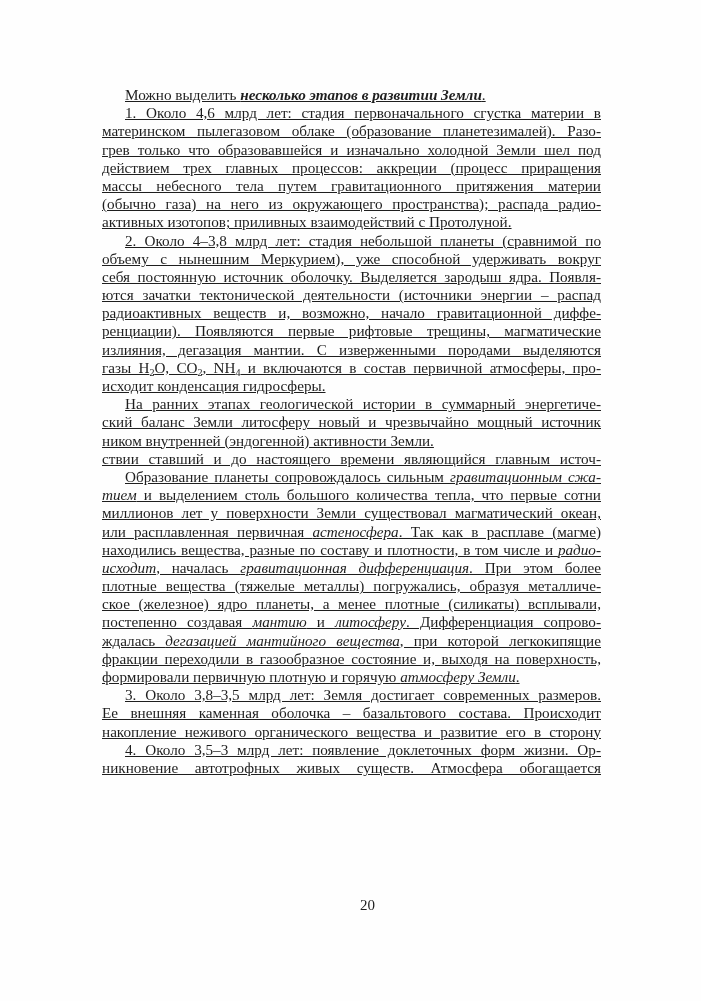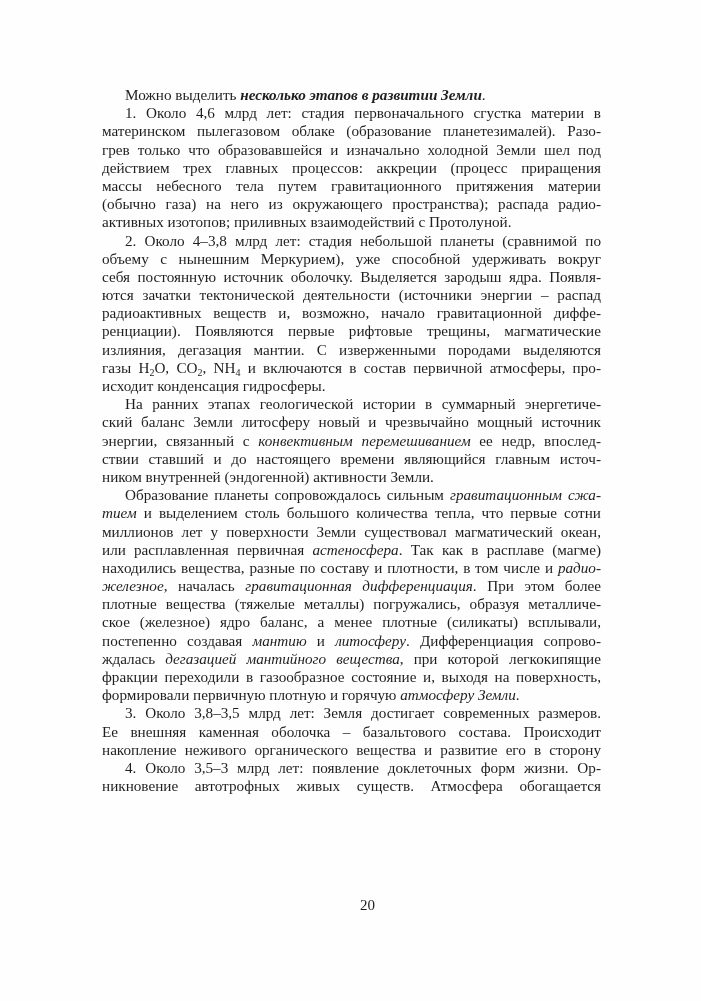--- a/index.html
+++ b/index.html
@@ -7,21 +7,21 @@
   .page {
     position: absolute; left: 0; top: 0; width: 701px; height: 1001px; background: #fefefe;
   }
   .text {
     position: absolute; left: 102px; top: 86px; width: 499px;
     font-family: "Liberation Serif", "DejaVu Serif", serif;
     font-size: 15.2px; color: #1e1e1e;
   }
   .line {
     display: block; height: 18.2px; line-height: 18.2px; white-space: nowrap;
-    text-align: justify; text-align-last: justify;
+    text-align: justify; text-align-last: justify; text-decoration: underline;
   }
   .line.indent { padding-left: 23px; }
   .line.last { text-align-last: left; }
   .line span.i { font-style: italic; }
   .line span.bi { font-style: italic; font-weight: bold; }
   sub { font-size: 10px; line-height: 0; vertical-align: -3px; }
   .page-number {
     position: absolute; left: 17px; width: 701px; top: 897px; text-align: center;
     font-family: "Liberation Serif", "DejaVu Serif", serif; font-size: 15px; color: #1e1e1e;
   }
@@ -43,31 +43,30 @@
       <div class="line"><span>объему с нынешним Меркурием), уже способной удерживать вокруг</span></div>
       <div class="line"><span>себя постоянную источник оболочку. Выделяется зародыш ядра. Появля-</span></div>
       <div class="line"><span>ются зачатки тектонической деятельности (источники энергии – распад</span></div>
       <div class="line"><span>радиоактивных веществ и, возможно, начало гравитационной диффе-</span></div>
       <div class="line"><span>ренциации). Появляются первые рифтовые трещины, магматические</span></div>
       <div class="line"><span>излияния, дегазация мантии. С изверженными породами выделяются</span></div>
       <div class="line"><span>газы H</span><sub>2</sub><span>O, CO</span><sub>2</sub><span>, NH</span><sub>4</sub><span> и включаются в состав первичной атмосферы, про-</span></div>
       <div class="line last"><span>исходит конденсация гидросферы.</span></div>
       <div class="line indent"><span>На ранних этапах геологической истории в суммарный энергетиче-</span></div>
       <div class="line"><span>ский баланс Земли литосферу новый и чрезвычайно мощный источник</span></div>
-      <div class="line"><span>энергии, связанный с </span><span class="i">конвективным перемешиванием</span><span> ее недр, впослед-</span></div>
+      <div class="line last"><span>ником внутренней (эндогенной) активности Земли.</span></div>
       <div class="line"><span>ствии ставший и до настоящего времени являющийся главным источ-</span></div>
-      <div class="line last"><span>ником внутренней (эндогенной) активности Земли.</span></div>
       <div class="line indent"><span>Образование планеты сопровождалось сильным </span><span class="i">гравитационным сжа-</span></div>
       <div class="line"><span class="i">тием</span><span> и выделением столь большого количества тепла, что первые сотни</span></div>
       <div class="line"><span>миллионов лет у поверхности Земли существовал магматический океан,</span></div>
       <div class="line"><span>или расплавленная первичная </span><span class="i">астеносфера</span><span>. Так как в расплаве (магме)</span></div>
       <div class="line"><span>находились вещества, разные по составу и плотности, в том числе и </span><span class="i">радио-</span></div>
-      <div class="line"><span class="i">железное</span><span>, началась </span><span class="i">гравитационная дифференциация</span><span>. При этом более</span></div>
+      <div class="line"><span class="i">исходит</span><span>, началась </span><span class="i">гравитационная дифференциация</span><span>. При этом более</span></div>
       <div class="line"><span>плотные вещества (тяжелые металлы) погружались, образуя металличе-</span></div>
-      <div class="line"><span>ское (железное) ядро баланс, а менее плотные (силикаты) всплывали,</span></div>
+      <div class="line"><span>ское (железное) ядро планеты, а менее плотные (силикаты) всплывали,</span></div>
       <div class="line"><span>постепенно создавая </span><span class="i">мантию</span><span> и </span><span class="i">литосферу</span><span>. Дифференциация сопрово-</span></div>
       <div class="line"><span>ждалась </span><span class="i">дегазацией мантийного вещества</span><span>, при которой легкокипящие</span></div>
       <div class="line"><span>фракции переходили в газообразное состояние и, выходя на поверхность,</span></div>
       <div class="line last"><span>формировали первичную плотную и горячую </span><span class="i">атмосферу Земли</span><span>.</span></div>
       <div class="line indent"><span>3. Около 3,8–3,5 млрд лет: Земля достигает современных размеров.</span></div>
       <div class="line"><span>Ее внешняя каменная оболочка – базальтового состава. Происходит</span></div>
       <div class="line"><span>накопление неживого органического вещества и развитие его в сторону</span></div>
       <div class="line indent"><span>4. Около 3,5–3 млрд лет: появление доклеточных форм жизни. Ор-</span></div>
       <div class="line"><span>никновение автотрофных живых существ. Атмосфера обогащается</span></div>
     </div>

